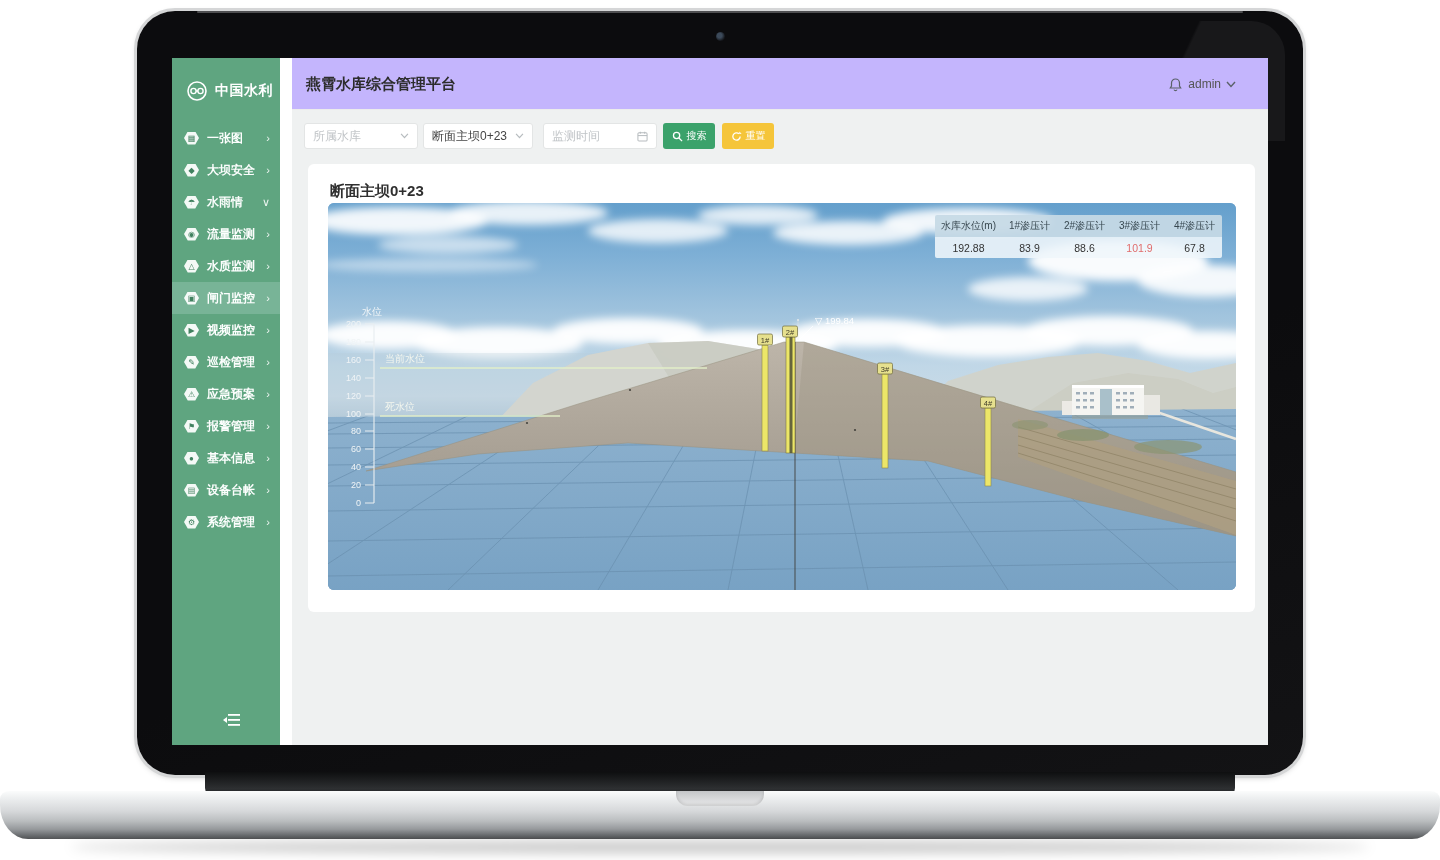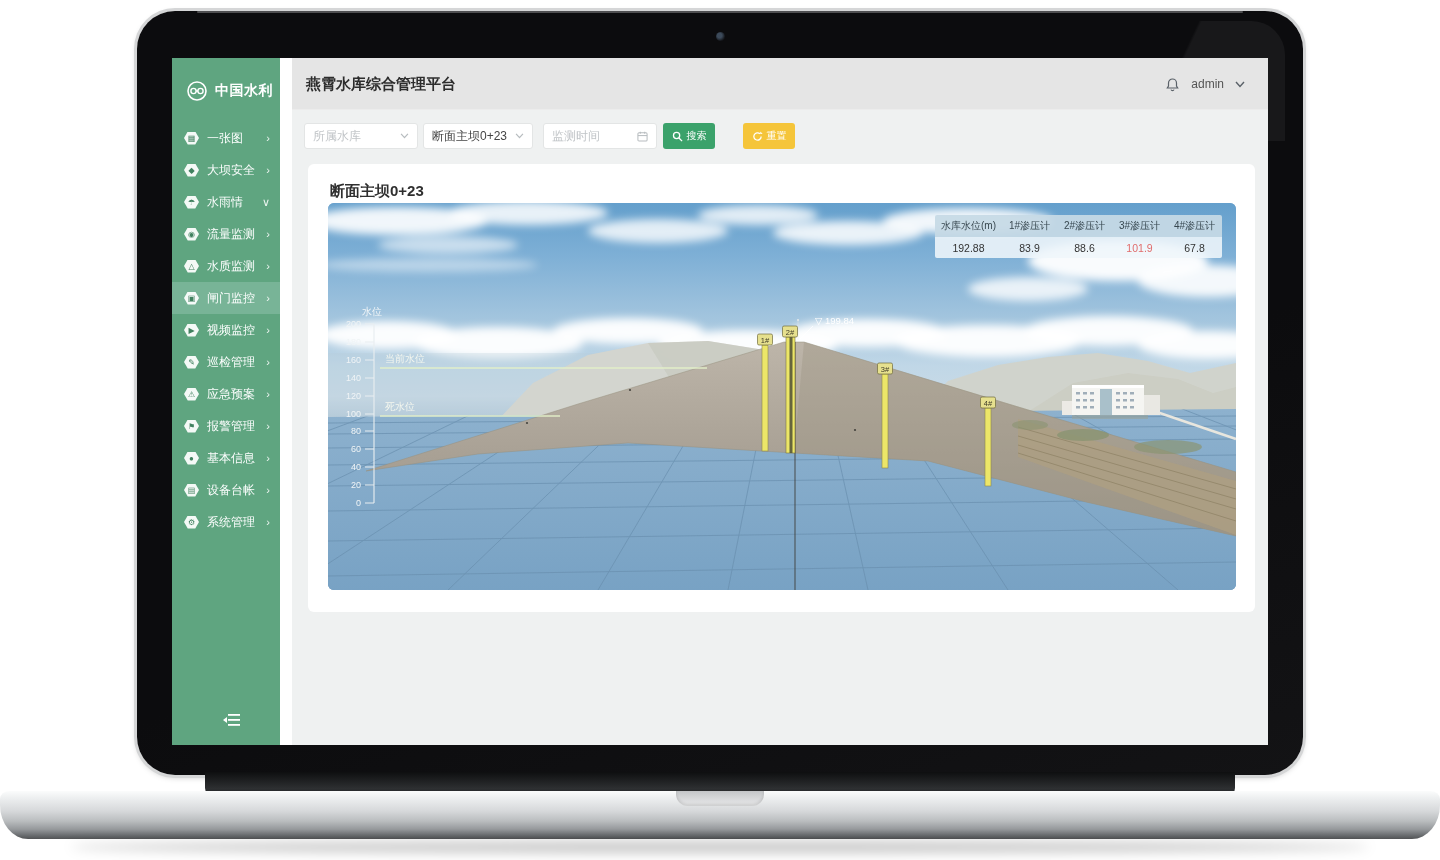--- a/index.html
+++ b/index.html
@@ -32,41 +32,41 @@
   
   .sidebar { position:absolute; left:0; top:0; width:108px; height:100%; background:#5fa580; }
   .brand { display:flex; align-items:center; padding:22px 0 0 14px; color:#fff; }
   .brand-name { font-size:14px; font-weight:bold; margin-left:7px; letter-spacing:.5px; }
   .menu { margin-top:20px; }
   .menu-item { height:32px; display:flex; align-items:center; padding:0 10px 0 12px; color:#fcfefd; font-size:12px; cursor:pointer; }
   .menu-item.active { background:#78b497; }
   .mi-icon { width:15px; height:13px; flex:0 0 15px; background:rgba(255,255,255,.93); color:#41815f;
     clip-path:polygon(25% 0,75% 0,100% 50%,75% 100%,25% 100%,0 50%);
     display:inline-flex; align-items:center; justify-content:center; font-size:8px; line-height:13px; }
-  .mi-label { margin-left:8px; flex:1; white-space:nowrap; }
+  .mi-label { margin-left:8px; flex:1; white-space:nowrap;font-weight:bold; }
   .mi-chevron { font-size:11px; opacity:.9; }
   .collapse-btn { position:absolute; bottom:14px; left:0; width:120px; text-align:center; cursor:pointer; }
 
   
-  .header { position:absolute; left:120px; top:0; width:976px; height:52px; background:#e5e5e5; border-bottom:1px solid #ececec; }
+  .header { position:absolute; left:120px; top:0; width:976px; height:52px; background:#c4b5fd; border-bottom:1px solid #ececec; }
   .page-title { position:absolute; left:14px; top:0; line-height:52px; font-size:15px; font-weight:bold; color:#2d2d2d; }
-  .header-right { position:absolute; right:23px; top:0; height:52px; display:flex; align-items:center; gap:11px; color:#555; font-size:12px; }
+  .header-right { position:absolute; right:32px; top:0; height:52px; display:flex; align-items:center; gap:5px; color:#555; font-size:12px; }
 
   
   .content { position:absolute; left:120px; top:52px; width:976px; height:732px; background:#eff1f1; }
   .filters { position:relative; height:40px; }
   .filters > * { position:absolute; top:13px; height:26px; }
   .ctrl { background:#fff; border:1px solid #e3e5e5; border-radius:3px; font-size:12px;
     display:flex; align-items:center; justify-content:space-between; padding:0 8px; color:#444; }
   .placeholder { color:#c0c4c7; }
   #f-reservoir { left:12px; width:114px; }
   #f-section { left:131px; width:110px; }
   #f-time { left:251px; width:114px; }
   #f-search { left:371px; width:52px; }
-  #f-reset { left:451px; width:52px; }
+  #f-reset { left:430px; width:52px; }
   .btn { border:none; border-radius:3px; color:#fff; font-size:10px; display:flex; align-items:center; justify-content:center; gap:4px; cursor:pointer; }
   #f-search { background:#3ba26b; }
   #f-reset { background:#f5c53a; }
 
   .card { position:absolute; left:16px; top:54px; width:947px; height:448px; background:#fff; border-radius:6px; }
   .card-title { position:absolute; left:22px; top:18px; font-size:15px; font-weight:bold; color:#2f2f2f; }
   .viewport { position:absolute; left:20px; top:39px; width:908px; height:387px; border-radius:6px; overflow:hidden; background:#87add0; }
   .scene { position:absolute; left:0; top:0; }
 
   

